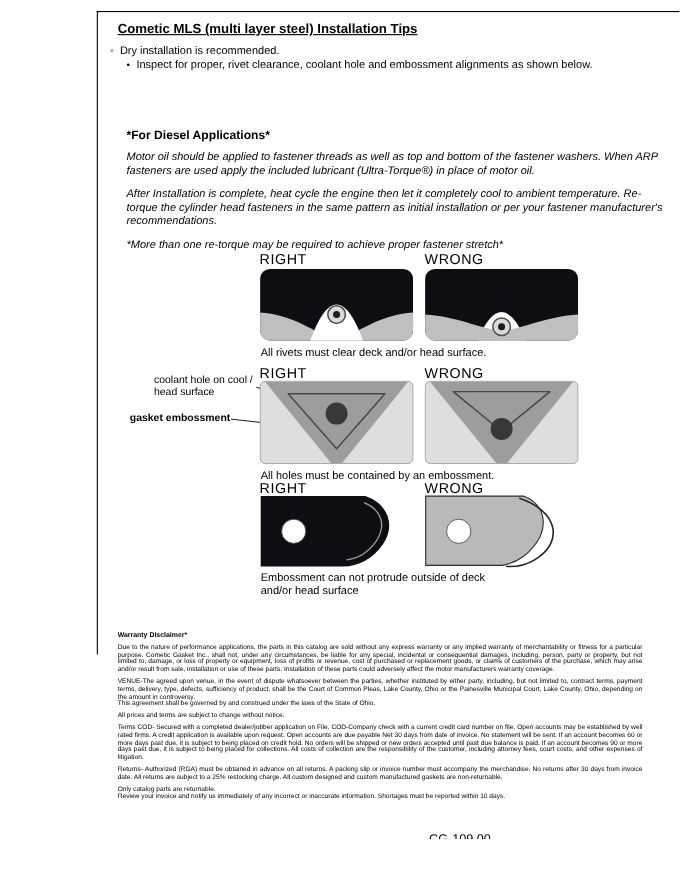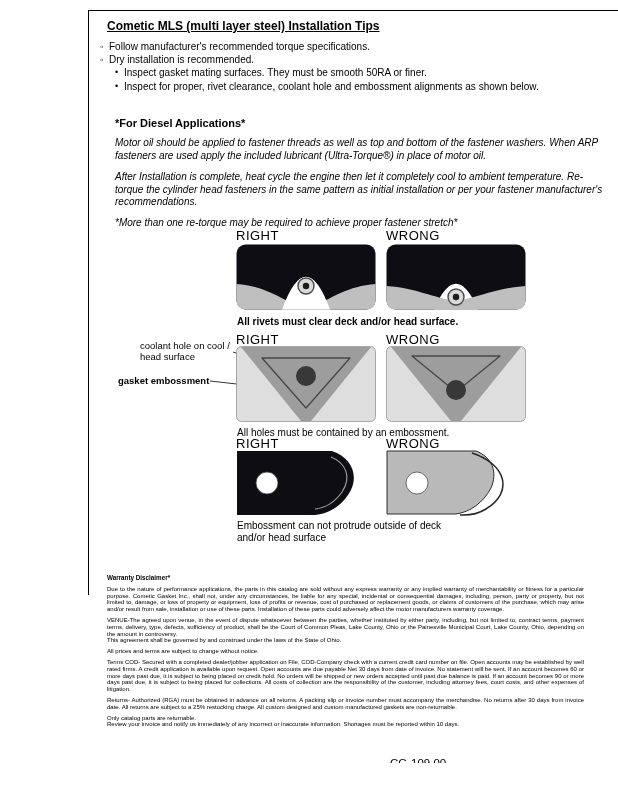--- a/index.html
+++ b/index.html
@@ -40,23 +40,21 @@
 </head>
 <body>
 
 <div class="page">
   <div class="border-top"></div>
   <div class="border-left"></div>
 
   <h1 class="title">Cometic MLS (multi layer steel) Installation Tips</h1>
 
   <div class="bullets">
-    <div class="bullet">Follow manufacturer's recommended torque specifications.</div>
     <div class="bullet">Dry installation is recommended.</div>
-    <div class="bullet sub">Inspect gasket mating surfaces.  They must be smooth 50RA or finer.</div>
     <div class="bullet sub">Inspect for proper, rivet clearance, coolant hole and embossment alignments as shown below.</div>
   </div>
 
   <div class="diesel">
     <div class="diesel-heading">*For Diesel Applications*</div>
     <p>Motor oil should be applied to fastener threads as well as top and bottom of the fastener washers. When ARP fasteners are used apply the included lubricant (Ultra-Torque®) in place of motor oil.</p>
     <p>After Installation is complete, heat cycle the engine then let it completely cool to ambient temperature. Re-torque the cylinder head fasteners in the same pattern as initial installation or per your fastener manufacturer's recommendations.</p>
     <p>*More than one re-torque may be required to achieve proper fastener stretch*</p>
   </div>
 
@@ -74,21 +72,21 @@
     </svg>
 
     <svg class="dg" style="left:386px; top:16px;" width="140" height="66" viewBox="0 0 140 66">
       <rect x="0.5" y="0.5" width="139" height="65" rx="9" fill="#0d0d13"></rect>
       <path d="M48,65.5 Q70,14 92,65.5 Z" fill="#ffffff"></path>
       <path d="M0.5,42 C30,44 48,54 70,57 C92,54 110,44 139.5,42 L139.5,56 Q139.5,65.5 130,65.5 L10,65.5 Q0.5,65.5 0.5,56 Z" fill="#bfbfbf"></path>
       <circle cx="70" cy="53" r="8" fill="#d9d9d9" stroke="#4a4a4a" stroke-width="1.4"></circle>
       <circle cx="70" cy="53" r="3.2" fill="#1c1c1c"></circle>
     </svg>
 
-    <div class="dg-caption" style="left:237px; top:88px;font-weight:bold;">All rivets must clear deck and/or head surface.</div>
+    <div class="dg-caption" style="left:237px; top:88px;">All rivets must clear deck and/or head surface.</div>
 
     <div class="dg-header" style="left:236px; top:104px;">RIGHT</div>
     <div class="dg-header" style="left:386px; top:104px;">WRONG</div>
 
     <div class="callout" style="left:140px; top:112px; width:96px;">coolant hole on cool / head surface</div>
     <div class="callout" style="left:118px; top:147px; width:96px;font-weight:bold;">gasket embossment</div>
 
     <svg class="callout-lines" width="618" height="335" viewBox="0 0 618 335">
       <line x1="233" y1="124" x2="303" y2="146" stroke="#000" stroke-width="0.8"></line>
       <line x1="210" y1="153" x2="281" y2="161" stroke="#000" stroke-width="0.8"></line>

